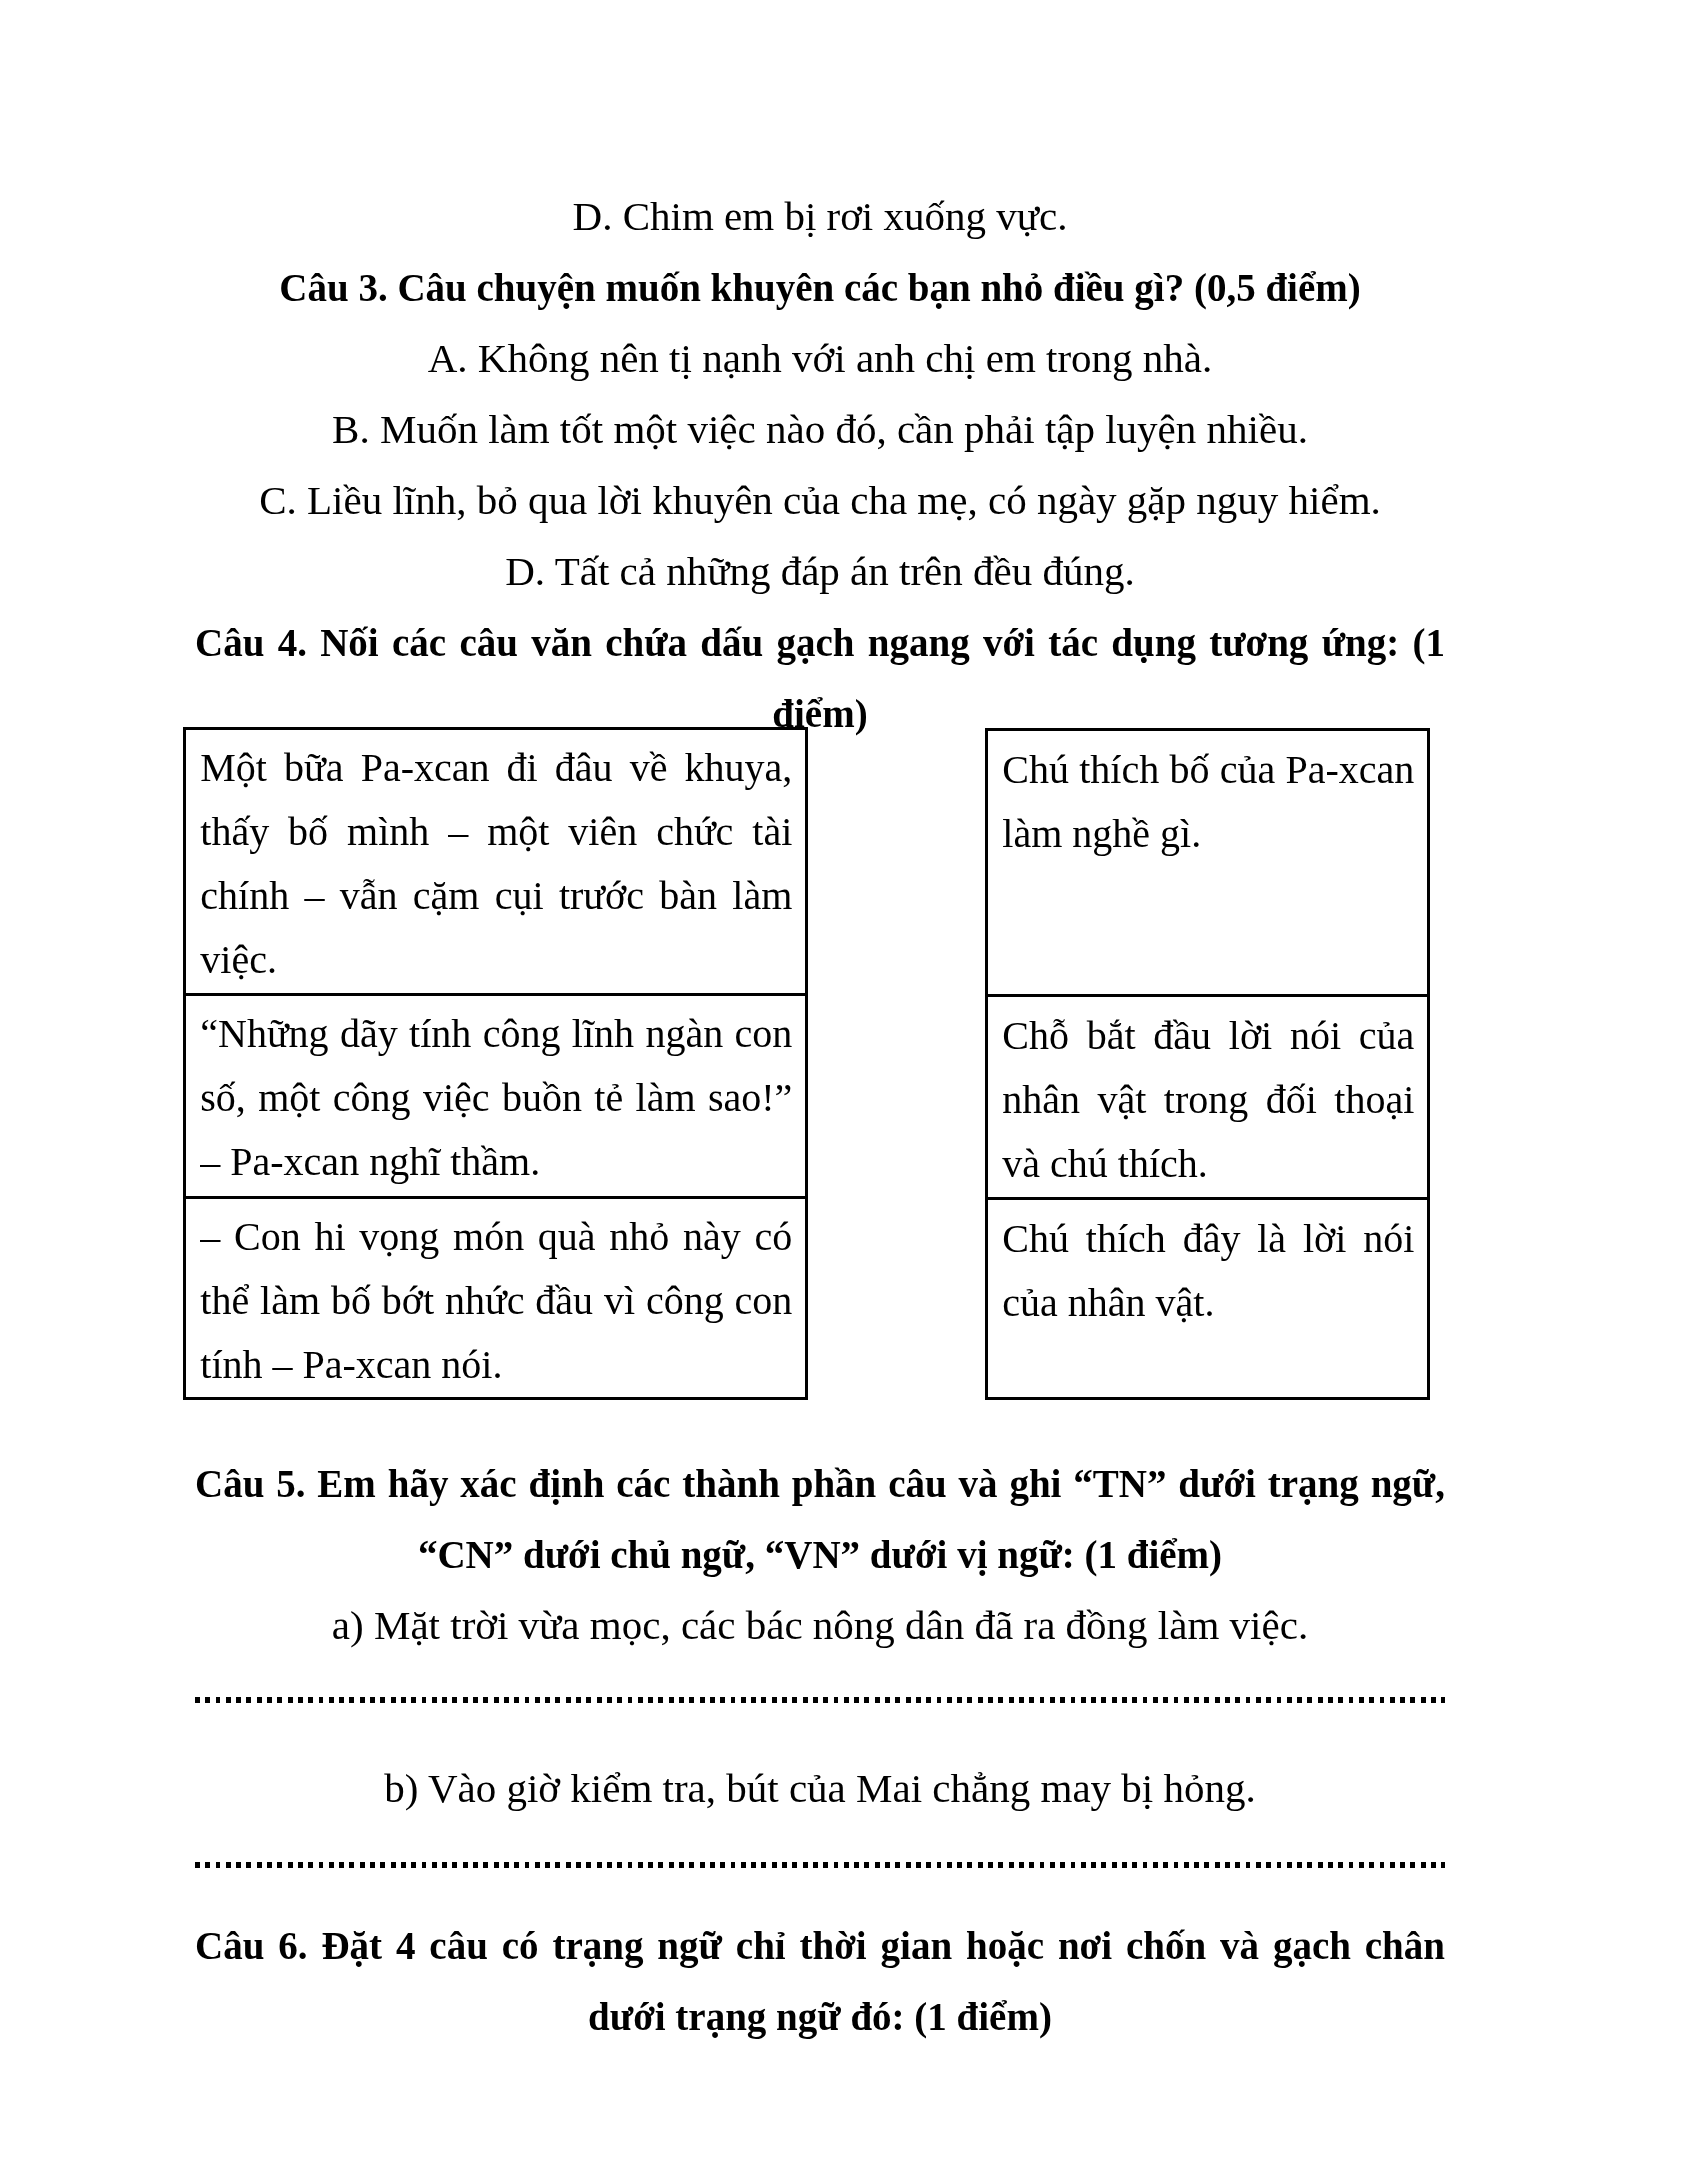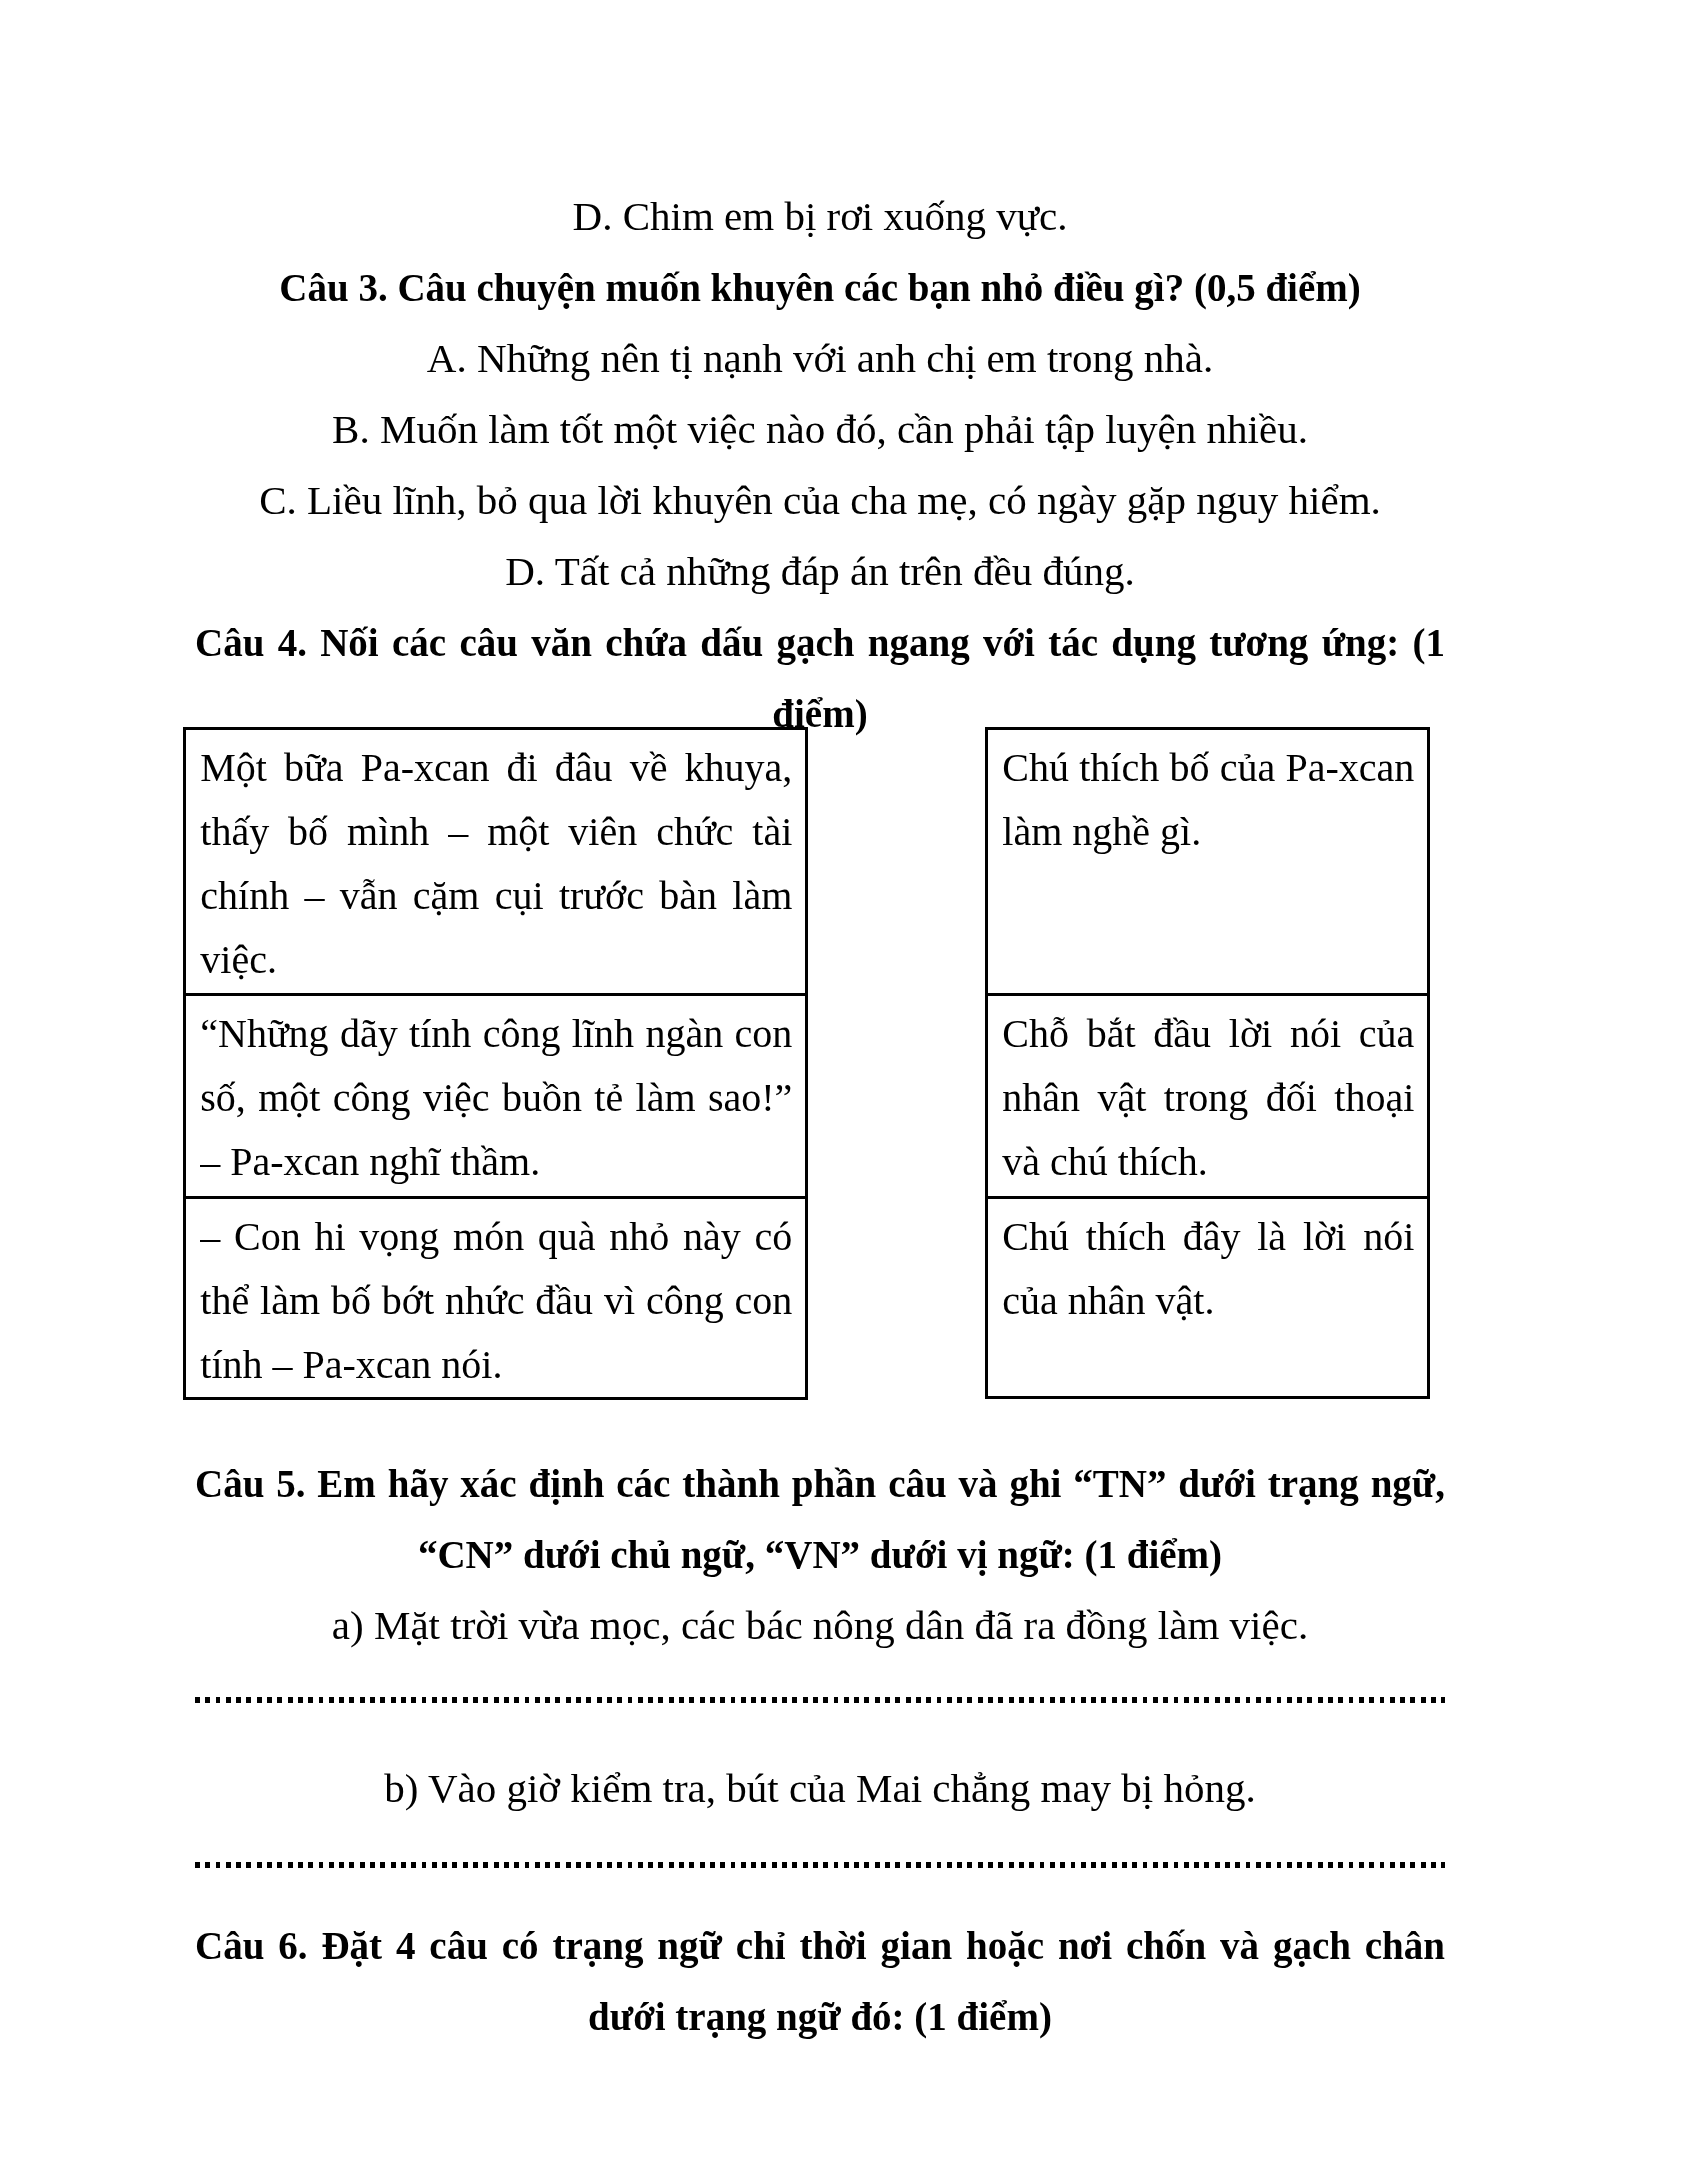--- a/index.html
+++ b/index.html
@@ -10,21 +10,21 @@
     overflow:hidden;
   }
   .page{padding:181px 242px 0 195px;}
   .line{
     font-size:41px;line-height:71px;
     text-align:center;white-space:normal;
   }
   .bold{font-weight:bold;font-size:39px;}
   .stretch{text-align:justify;text-align-last:justify;}
   .tables{
-    display:flex;align-items:flex-start;
+    display:flex;align-items:flex-end;
     margin-left:-12px;margin-top:-22px;
   }
   table.tbl{border-collapse:collapse;table-layout:fixed;}
   table.tbl-left{width:625px;}
   table.tbl-right{width:445px;border-radius:23px;}
   .tbl-gap{width:177px;flex:0 0 177px;height:8px;}
   table.tbl td{
     border:3.2px solid #000;
     vertical-align:top;
     padding:6.4px 12.7px 0 14.3px;
@@ -45,21 +45,21 @@
   }
 </style>
 </head>
 <body>
 
 <div class="page">
 
   <div class="line">D. Chim em bị rơi xuống vực.</div>
 
   <div class="line bold">Câu 3. Câu chuyện muốn khuyên các bạn nhỏ điều gì? (0,5 điểm)</div>
-  <div class="line">A. Những nên tị nạnh với anh chị em trong nhà.</div>
+  <div class="line">A. Không nên tị nạnh với anh chị em trong nhà.</div>
   <div class="line">B. Muốn làm tốt một việc nào đó, cần phải tập luyện nhiều.</div>
   <div class="line">C. Liều lĩnh, bỏ qua lời khuyên của cha mẹ, có ngày gặp nguy hiểm.</div>
   <div class="line">D. Tất cả những đáp án trên đều đúng.</div>
 
   <div class="line bold stretch">Câu 4. Nối các câu văn chứa dấu gạch ngang với tác dụng tương ứng: (1</div>
   <div class="line bold">điểm)</div>
 
   <div class="tables">
     <table class="tbl tbl-left">
       <tbody>

